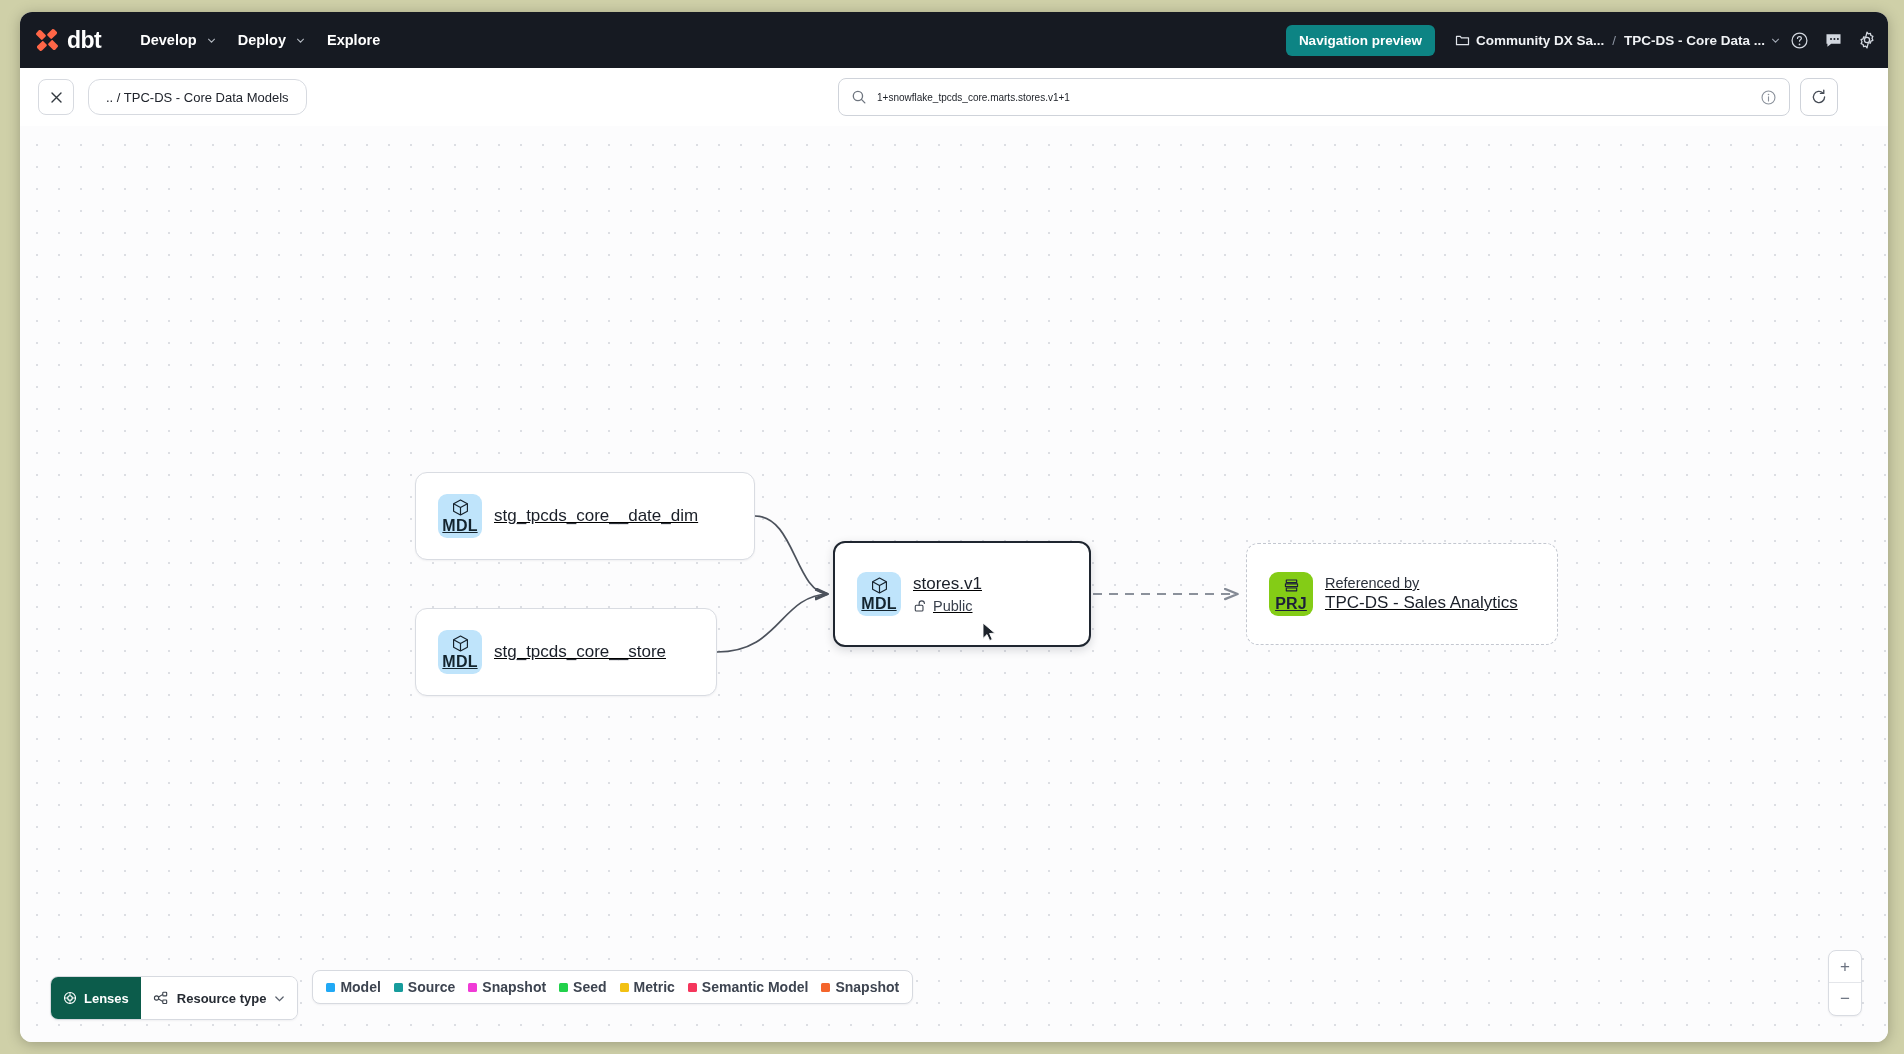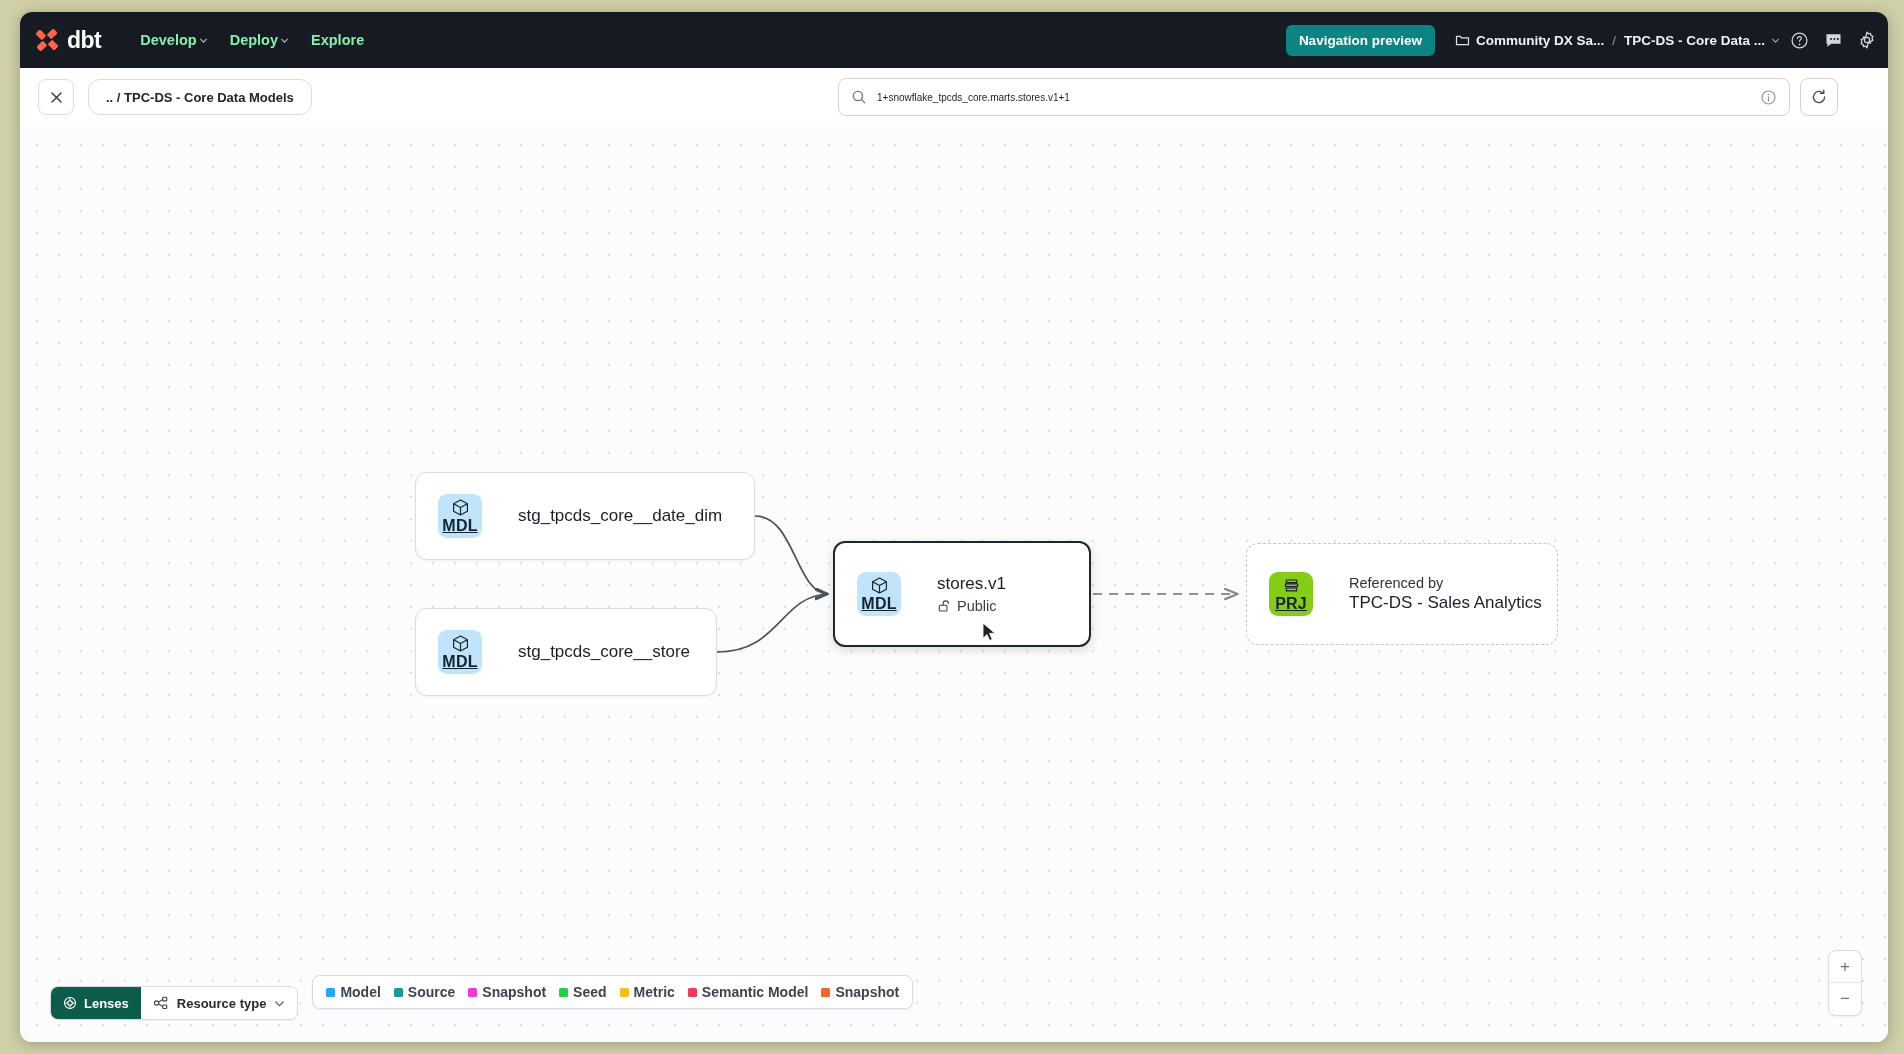--- a/index.html
+++ b/index.html
@@ -25,23 +25,23 @@
     background: #161a22;
     display: flex;
     align-items: center;
     padding: 0 6px 0 14px;
     position: relative;
   }
   .logo-wrap { display: flex; align-items: center; gap: 7px; margin-right: 28px; }
   .logo-mark { width: 26px; height: 26px; display: block; }
   .logo-text { color: #fff; font-size: 23px; font-weight: 700; letter-spacing: -.5px; }
   .nav-item {
-    color: #86efac; font-size: 14.5px; font-weight: 600;
+    color: #ffffff; font-size: 14.5px; font-weight: 600;
     padding: 7px 11px; border-radius: 6px; cursor: pointer;
-    display: flex; align-items: center; gap: 2px; white-space: nowrap;
+    display: flex; align-items: center; gap: 10px; white-space: nowrap;
   }
   .chev { display: inline-block; width: 9px; height: 9px; opacity: .85; }
   .spacer { flex: 1; }
   .nav-preview-btn {
     background: #0d8484; color: #ffffff; font-size: 13.5px; font-weight: 600;
     padding: 8px 13px; border-radius: 6px; cursor: pointer; white-space: nowrap;
   }
   .crumb-wrap { display: flex; align-items: center; gap: 8px; margin-left: 20px; }
   .crumb {
     color: #f0f2f5; font-size: 13.5px; font-weight: 700;
@@ -61,21 +61,21 @@
     position: relative; z-index: 4;
   }
   .sq-btn {
     width: 36px; height: 36px; border: 1px solid #d7dae0; border-radius: 8px;
     background: #fff; display: flex; align-items: center; justify-content: center;
     cursor: pointer;
   }
   .pill-btn {
     margin-left: 14px; height: 36px; border: 1px solid #d7dae0; border-radius: 12px;
     background: #fff; display: flex; align-items: center; padding: 0 17px;
-    font-size: 13px; color: #20242c; font-weight: 700; cursor: pointer; white-space: nowrap;
+    font-size: 13px; color: #20242c; font-weight: 400; cursor: pointer; white-space: nowrap;
   }
   .search-wrap {
     position: absolute; left: 818px; width: 1000px; display: flex; align-items: center; gap: 10px;
   }
   .search-box {
     flex: 1; height: 38px; border: 1px solid #cfd3da; border-radius: 8px; background: #fff;
     display: flex; align-items: center; padding: 0 12px; gap: 10px; cursor: text;
   }
   .search-value { font-size: 10px; color: #1c2027; flex: 1; white-space: nowrap; overflow: hidden; }
   .refresh-btn {
@@ -103,35 +103,35 @@
   .node.dashed { border: 1.5px dashed #c3c7d0; }
 
   .badge {
     width: 44px; height: 44px; border-radius: 9px; flex: none;
     display: flex; flex-direction: column; align-items: center; justify-content: center;
     gap: 1px; margin-left: 22px;
   }
   .badge.mdl { background: #bfe4fb; color: #13242e; }
   .badge.prj { background: #84cc16; color: #1c1f3a; align-items: center; }
   .badge-label { font-size: 16px; font-weight: 700; letter-spacing: .2px; line-height: 1; text-decoration: underline; }
-  .node-body { margin-left: 36px; padding-right: 20px; }
+  .node-body { margin-left: 12px; padding-right: 20px; text-decoration: underline; }
   .node-title { font-size: 17px; color: #1a1f28; font-weight: 400; white-space: nowrap; }
   .node-sub {
     display: flex; align-items: center; gap: 6px;
     font-size: 14.5px; color: #3a414d; margin-top: 4px; white-space: nowrap;
   }
   .node-kicker { font-size: 14.5px; color: #2c323c; white-space: nowrap; }
   .node-name2 { font-size: 17px; color: #1a1f28; margin-top: 2px; white-space: nowrap; }
 
   
   .botbar {
     position: absolute; left: 30px; bottom: 22px; display: flex; align-items: center; gap: 14px; z-index: 5;
   }
   .lens-group {
-    display: flex; align-items: flex-end; height: 34px; border: 1px solid #d7dae0;
+    display: flex; align-items: flex-end; height: 44px; border: 1px solid #d7dae0;
     border-radius: 8px; overflow: hidden; background: #fff; box-shadow: 0 1px 2px rgba(16,24,40,.05); margin-top: 22px;
   }
   .lens-btn {
     background: #0c5c4b; color: #fff; height: 100%; display: flex; align-items: center;
     gap: 7px; padding: 0 12px; font-size: 13px; font-weight: 700; cursor: pointer;
   }
   .restype-btn {
     height: 100%; display: flex; align-items: center; gap: 8px; padding: 0 12px;
     font-size: 13px; color: #262b33; font-weight: 600; cursor: pointer; background: #fff;
   }

